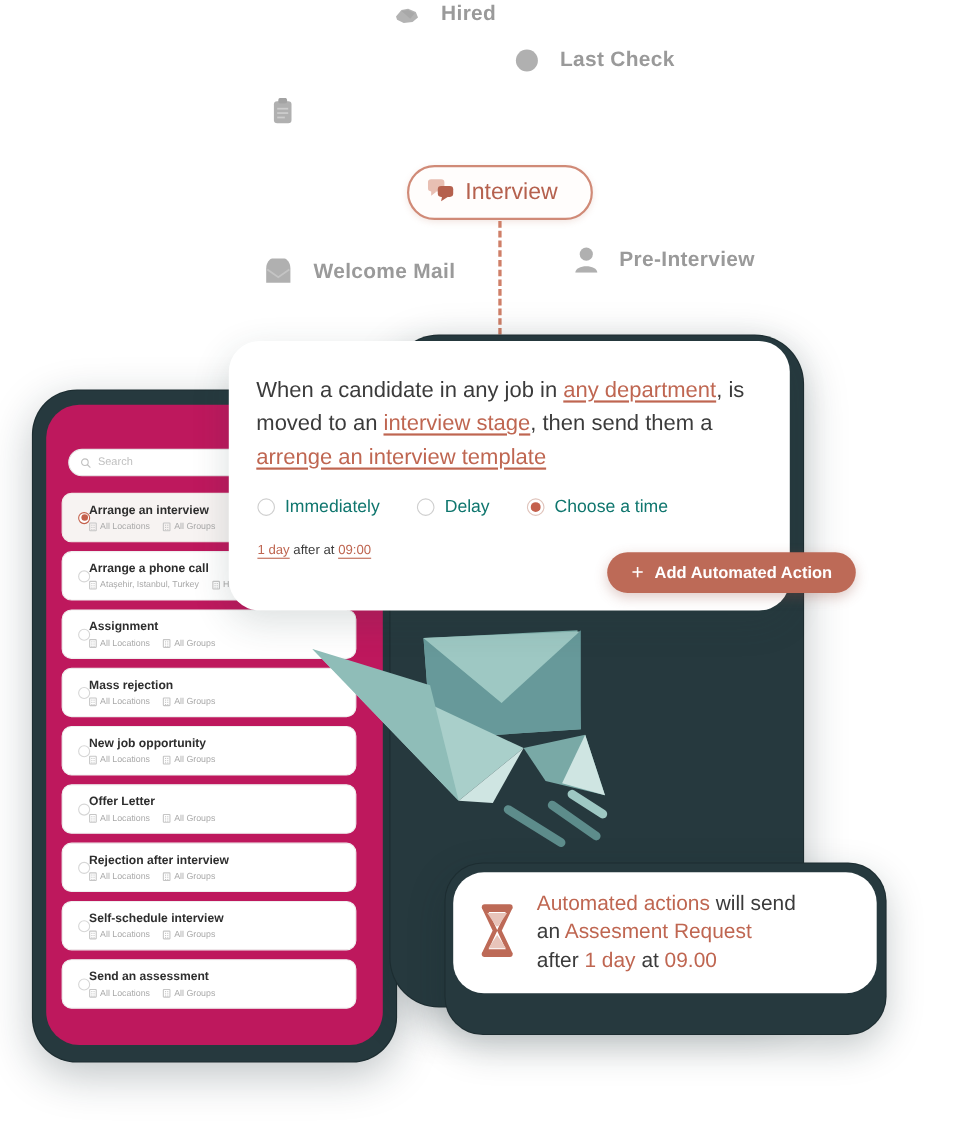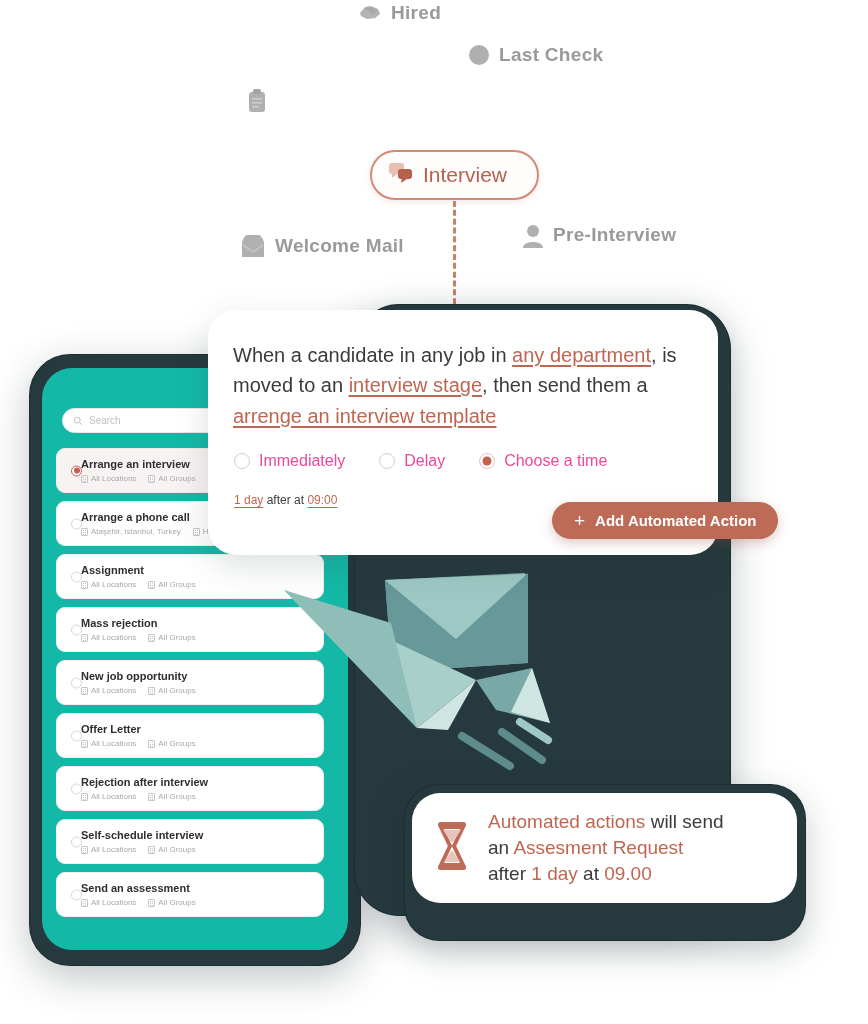--- a/index.html
+++ b/index.html
@@ -4,21 +4,21 @@
 <style>
   html,body{margin:0;padding:0;background:#fff;}
   body{
     width:868px;height:1024px;position:relative;overflow:hidden;
     font-family:"Liberation Sans","DejaVu Sans",sans-serif;
     -webkit-font-smoothing:antialiased;
   }
   .stage{position:absolute;inset:0;}
 
   
-  .node{position:absolute;display:flex;align-items:flex-start;gap:9px;white-space:nowrap;}
+  .node{position:absolute;display:flex;align-items:flex-end;gap:19px;white-space:nowrap;}
   .node .lbl{
     color:#9a9a9a;font-weight:bold;font-size:19px;letter-spacing:.3px;
   }
   .node .ico{color:#adadad;display:flex;align-items:center;justify-content:center;}
 
   #node-hired{left:358px;top:2px;}
   #node-lastcheck{left:468px;top:44px;}
   #node-assessment{left:248px;top:89px;}
   #node-welcome{left:240px;top:235px;}
   #node-preinterview{left:522px;top:224px;}
@@ -43,21 +43,21 @@
   #device-left{left:30px;top:355px;width:330px;height:610px;
     box-shadow:0 0 0 1px #1d2d31, 0 12px 40px rgba(20,40,45,.28);}
   #device-right{left:355px;top:305px;width:375px;height:610px;border-radius:44px;
     box-shadow:0 0 0 1px #1d2d31, 0 12px 40px rgba(20,40,45,.28);}
   #device-note{left:405px;top:785px;width:400px;height:155px;border-radius:34px;
     box-shadow:0 0 0 1px #1d2d31, 0 12px 34px rgba(20,40,45,.25);}
 
   
   #list-panel{
     position:absolute;left:42px;top:368px;width:306px;height:582px;
-    background:#14b8a6;border-radius:30px;overflow:hidden;
+    background:#be185d;border-radius:30px;overflow:hidden;
   }
   #search-box{
     position:absolute;left:20px;top:40px;width:250px;height:25px;
     border:1px solid #e7e7e7;border-radius:13px;background:#fff;
     display:flex;align-items:center;gap:6px;padding:0 10px;box-sizing:border-box;
   }
   #search-box .ph{color:#c0c0c0;font-size:10px;}
   .rows{position:absolute;left:14px;top:80px;width:268px;}
   .row{
     position:relative;height:45px;margin-bottom:8px;border-radius:9px;
@@ -91,21 +91,21 @@
     position:absolute;left:25px;top:30px;width:460px;
     font-size:20px;line-height:1.52;color:#3b3b3b;
   }
   #rule-text .lnk{color:#bf6651;text-decoration:underline;text-underline-offset:3px;}
   #radio-group{position:absolute;left:26px;top:142px;display:flex;align-items:center;gap:34px;}
   .opt{display:flex;align-items:center;gap:9px;}
   .opt .ring{width:16px;height:16px;border-radius:50%;border:1.6px solid #cfcfcf;box-sizing:border-box;position:relative;}
   .opt.on .ring{border-color:#e0c4bc;}
   .opt.on .ring::after{content:"";position:absolute;left:50%;top:50%;transform:translate(-50%,-50%);
     width:9px;height:9px;border-radius:50%;background:#c4604c;}
-  .opt .t{font-size:16px;color:#ec4899;}
+  .opt .t{font-size:16px;color:#0f766e;}
   #delay-line{position:absolute;left:26px;top:183px;font-size:12px;color:#3b3b3b;}
   #delay-line .lnk{color:#bf6651;text-decoration:underline;text-underline-offset:3px;}
 
   #add-action-btn{
     position:absolute;left:552px;top:502px;height:37px;padding:0 22px;
     background:#bd6a57;border-radius:19px;color:#fff;
     display:flex;align-items:center;gap:10px;font-size:15px;font-weight:bold;
     box-shadow:0 4px 12px rgba(150,80,65,.3);
   }
   #add-action-btn .plus{font-size:19px;font-weight:normal;line-height:1;}

